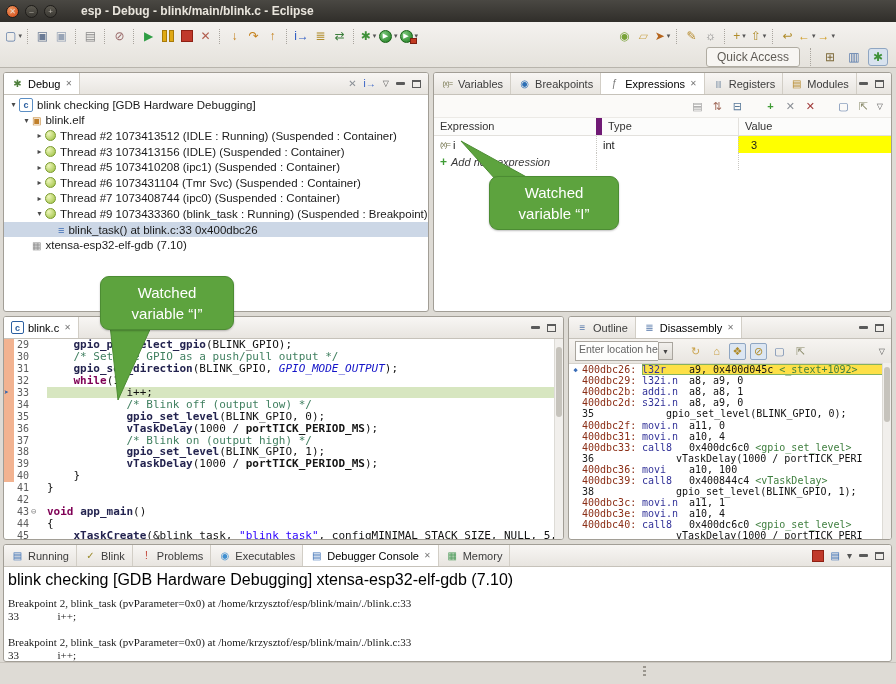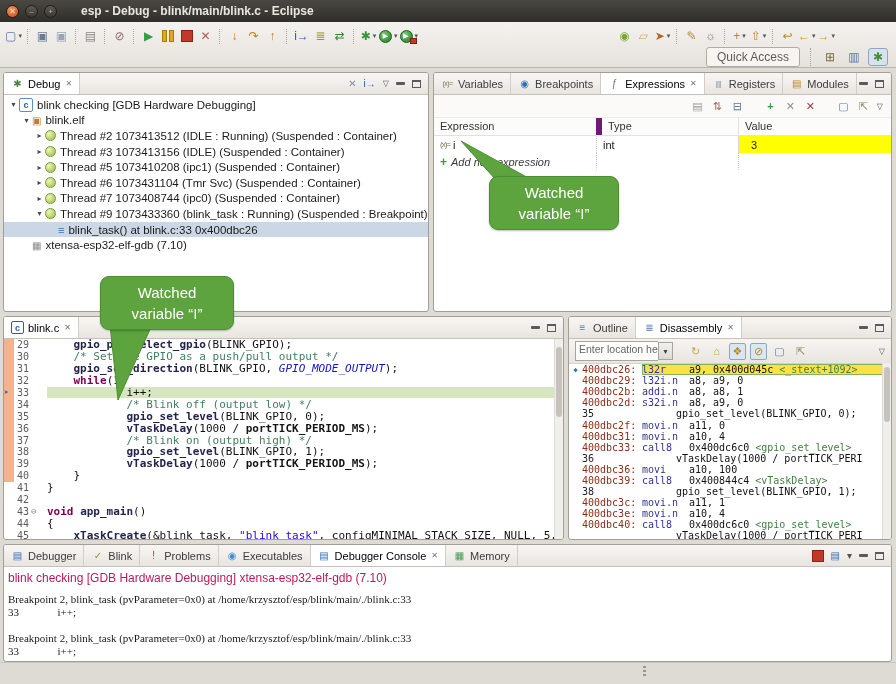--- a/index.html
+++ b/index.html
@@ -104,21 +104,21 @@
   .ds-body{font-family:"DejaVu Sans Mono",monospace;font-size:10px}
   .dline{height:11.1px;display:flex;align-items:center;white-space:pre}
   .dmark{width:13px;flex:none;font-size:7px;color:#3a6db8;text-align:center}
   .daddr{width:60px;flex:none;color:#8b2e16}
   .dcur{flex:1;align-self:stretch;display:flex;align-items:center;background:#fde047;box-shadow:inset 0 0 0 1px #85b25f}
   .dmn{width:47px;flex:none;color:#333399}
   .dop{color:#111}.dsym{color:#3f7f3f}
   .dsrc{color:#111}
 
   
-  .cons-title{font-size:12px;color:#be185d;padding:4px 4px 2px 4px;border-bottom:0}
+  .cons-title{font-size:16px;color:#000000;padding:4px 4px 2px 4px;border-bottom:0}
   .cons-lines{font-family:Liberation Serif, serif;font-size:11px;line-height:13px;padding:6px 0 0 4px;white-space:pre}
   .cons-btn-stop{width:10px;height:10px;background:#c0392b;border:1px solid #8f2013}
 
   .statusbar{position:absolute;left:0;top:662px;width:896px;height:22px;background:#dedbd5;border-top:1px solid #c9c5be}
   .grip{position:absolute;left:643px;top:666px;width:3px;height:12px;
     background:repeating-linear-gradient(#9a968e 0 2px,transparent 2px 4px)}
 
   
   .overlay-svg{position:absolute;left:0;top:0;width:896px;height:684px;pointer-events:none;z-index:40}
   .callout{position:absolute;z-index:41;background:linear-gradient(#6cb04a,#58993a);border:1px solid #4c8c33;
@@ -531,21 +531,21 @@
         <span class="ds-ic" style="color: rgb(91, 121, 165);">▢</span>
         <span class="ds-ic" style="color: rgb(138, 138, 106);">⇱</span>
       </span>
     <span class="vmenu" style="margin-left:auto">▽</span>
   </div>
   <div class="ds-body" id="ds-lines">
       <div class="dline"><span class="dmark">◆</span><span class="daddr">400dbc26:</span><span class="dcur" style="display: flex; align-items: center;"><span class="dmn">l32r</span><span class="dop">a9, 0x400d045c </span><span class="dsym">&lt;_stext+1092&gt;</span></span></div>
       <div class="dline"><span class="dmark"></span><span class="daddr">400dbc29:</span><span style="display: flex; align-items: center; flex: 1 1 0%;"><span class="dmn">l32i.n</span><span class="dop">a8, a9, 0</span></span></div>
       <div class="dline"><span class="dmark"></span><span class="daddr">400dbc2b:</span><span style="display: flex; align-items: center; flex: 1 1 0%;"><span class="dmn">addi.n</span><span class="dop">a8, a8, 1</span></span></div>
       <div class="dline"><span class="dmark"></span><span class="daddr">400dbc2d:</span><span style="display: flex; align-items: center; flex: 1 1 0%;"><span class="dmn">s32i.n</span><span class="dop">a8, a9, 0</span></span></div>
-      <div class="dline"><span class="dmark"></span><span class="daddr" style="color: rgb(34, 34, 34);">35</span><span class="dsrc" style="margin-left: 34px;">gpio_set_level(BLINK_GPIO, 0);</span></div>
+      <div class="dline"><span class="dmark"></span><span class="daddr" style="color: rgb(34, 34, 34);">35</span><span class="dsrc" style="margin-left: 24px;">gpio_set_level(BLINK_GPIO, 0);</span></div>
       <div class="dline"><span class="dmark"></span><span class="daddr">400dbc2f:</span><span style="display: flex; align-items: center; flex: 1 1 0%;"><span class="dmn">movi.n</span><span class="dop">a11, 0</span></span></div>
       <div class="dline"><span class="dmark"></span><span class="daddr">400dbc31:</span><span style="display: flex; align-items: center; flex: 1 1 0%;"><span class="dmn">movi.n</span><span class="dop">a10, 4</span></span></div>
       <div class="dline"><span class="dmark"></span><span class="daddr">400dbc33:</span><span style="display: flex; align-items: center; flex: 1 1 0%;"><span class="dmn">call8</span><span class="dop">0x400dc6c0 </span><span class="dsym">&lt;gpio_set_level&gt;</span></span></div>
       <div class="dline"><span class="dmark"></span><span class="daddr" style="color: rgb(34, 34, 34);">36</span><span class="dsrc" style="margin-left: 34px;">vTaskDelay(1000 / portTICK_PERI</span></div>
       <div class="dline"><span class="dmark"></span><span class="daddr">400dbc36:</span><span style="display: flex; align-items: center; flex: 1 1 0%;"><span class="dmn">movi</span><span class="dop">a10, 100</span></span></div>
       <div class="dline"><span class="dmark"></span><span class="daddr">400dbc39:</span><span style="display: flex; align-items: center; flex: 1 1 0%;"><span class="dmn">call8</span><span class="dop">0x400844c4 </span><span class="dsym">&lt;vTaskDelay&gt;</span></span></div>
       <div class="dline"><span class="dmark"></span><span class="daddr" style="color: rgb(34, 34, 34);">38</span><span class="dsrc" style="margin-left: 34px;">gpio_set_level(BLINK_GPIO, 1);</span></div>
       <div class="dline"><span class="dmark"></span><span class="daddr">400dbc3c:</span><span style="display: flex; align-items: center; flex: 1 1 0%;"><span class="dmn">movi.n</span><span class="dop">a11, 1</span></span></div>
       <div class="dline"><span class="dmark"></span><span class="daddr">400dbc3e:</span><span style="display: flex; align-items: center; flex: 1 1 0%;"><span class="dmn">movi.n</span><span class="dop">a10, 4</span></span></div>
       <div class="dline"><span class="dmark"></span><span class="daddr">400dbc40:</span><span style="display: flex; align-items: center; flex: 1 1 0%;"><span class="dmn">call8</span><span class="dop">0x400dc6c0 </span><span class="dsym">&lt;gpio_set_level&gt;</span></span></div>
@@ -553,21 +553,21 @@
     </div>
   <div class="scroll" style="top:46px">
       <div class="thumb" style="top:4px;height:55px"></div>
     </div>
 </div>
 
 <div class="panel" id="console-panel" style="left:3px;top:544px;width:889px;height:118px">
   <div class="tabbar" id="console-tabbar">
       <span class="tab">
         <span class="mi" style="color: rgb(58, 111, 181);">▤</span>
-        <span>Debugger</span>
+        <span>Running</span>
       </span>
       <span class="tab">
         <span class="mi" style="color: rgb(154, 138, 42);">✓</span>
         <span>Blink</span>
       </span>
       <span class="tab">
         <span class="mi" style="color: rgb(192, 57, 43);">!</span>
         <span>Problems</span>
       </span>
       <span class="tab">

